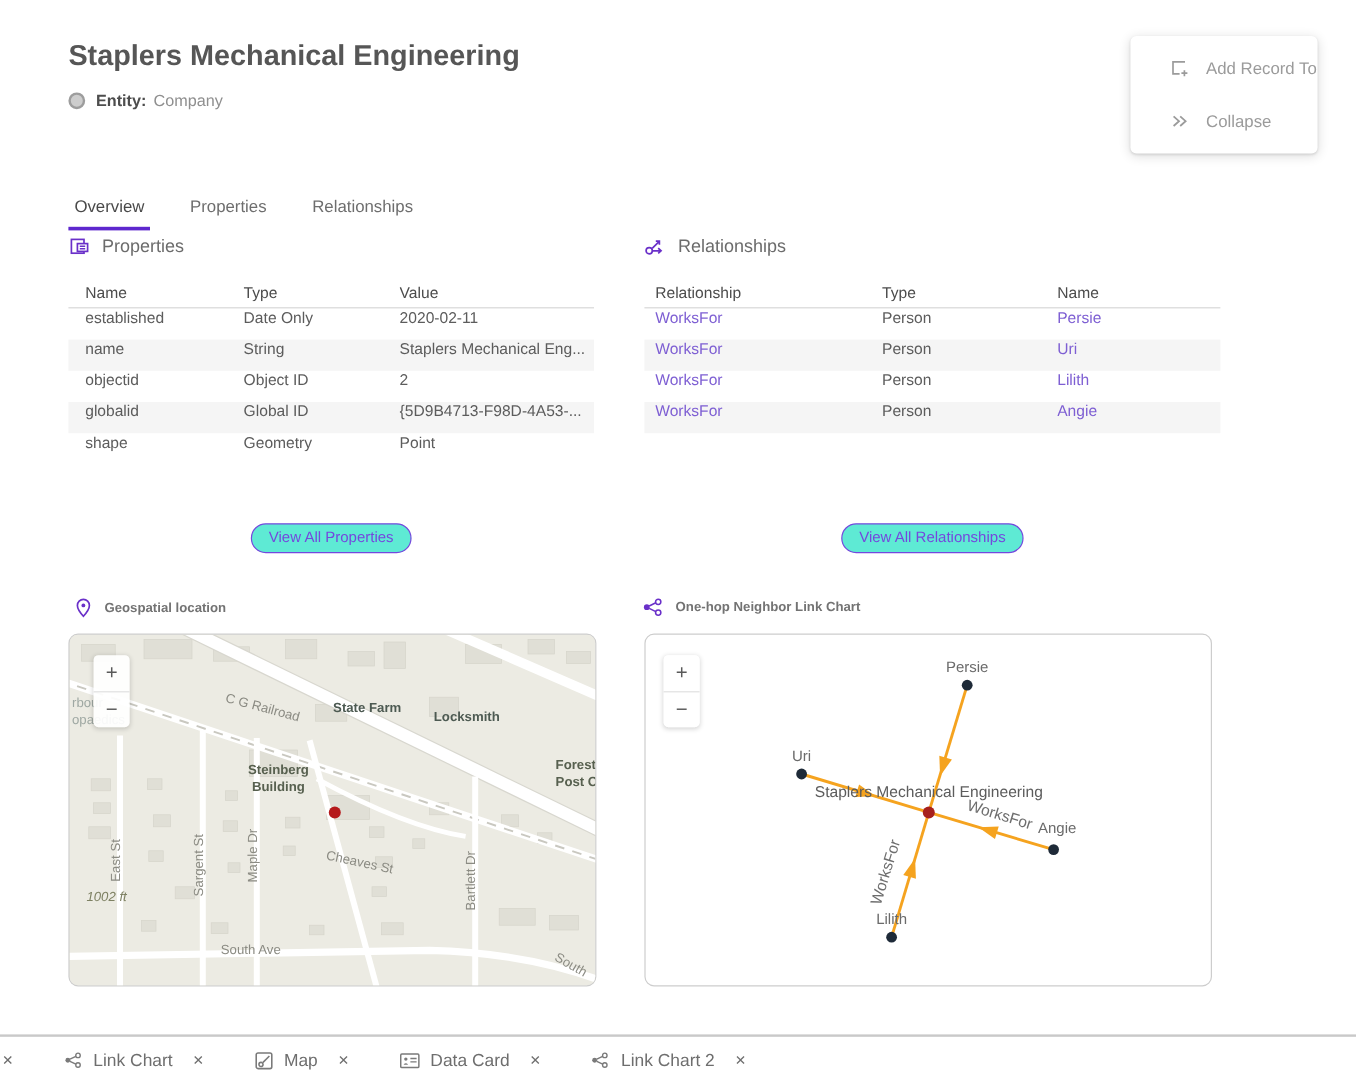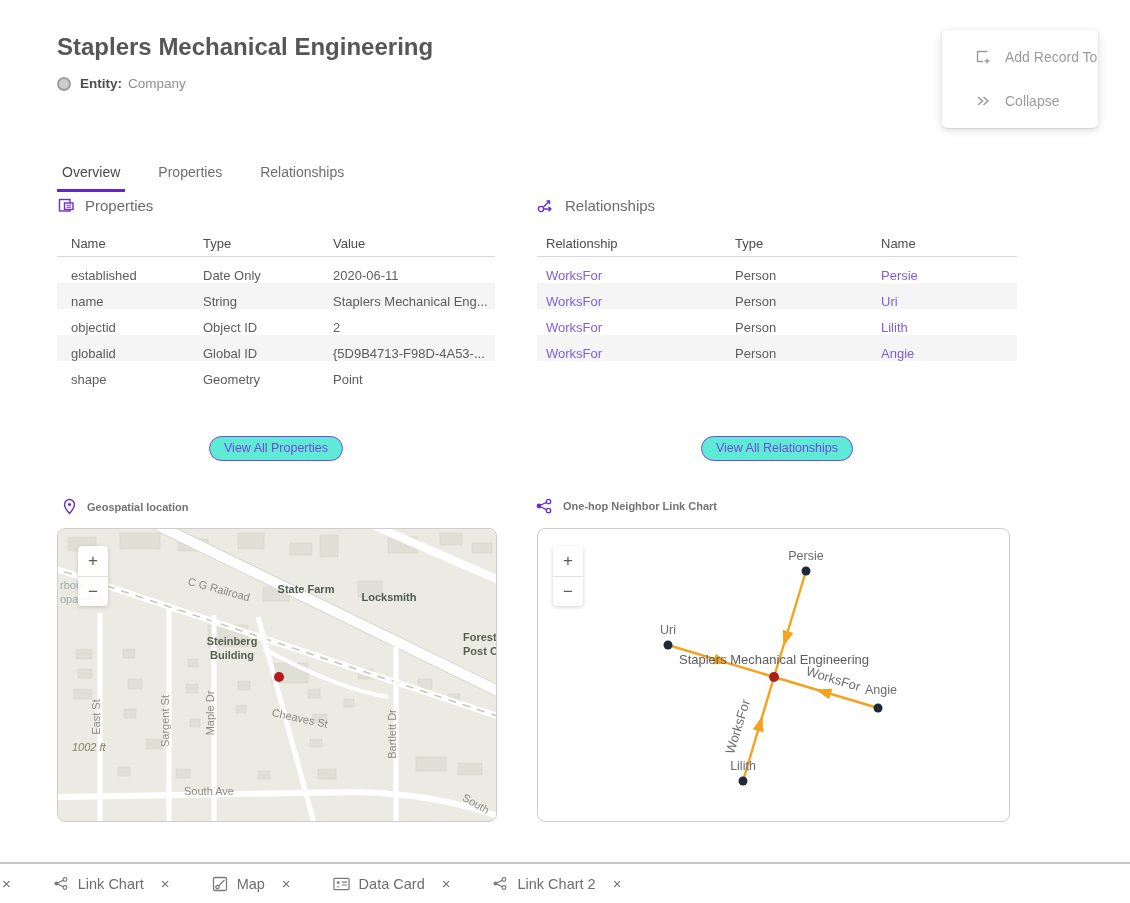--- a/index.html
+++ b/index.html
@@ -29,21 +29,21 @@
   .tab.active { color:#494949; border-bottom-color:#5e27ce; }
 
   
   .sec-h { position:absolute; display:flex; align-items:center; gap:10px; color:#6c6c6c; }
   .sec-h.big { font-size:15px; }
   .sec-h.small { font-size:11px; color:#737373;font-weight:bold; }
 
   
   .tbl { position:absolute; font-size:13px; }
   .t-head { display:flex; align-items:center; height:27px; color:#4c4c4c; border-bottom:1px solid #d8d8d8; }
-  .t-row { display:flex; align-items:flex-end; height:26px; color:#5c5c5c; }
+  .t-row { display:flex; align-items:flex-start; height:26px; color:#5c5c5c; }
   .t-row.alt { background:#f5f5f5; }
   .cell { overflow:hidden; white-space:nowrap; flex:0 0 auto; }
   .cell.last { flex:1 1 auto; }
   .tbl.props .t-head, .tbl.props .t-row { padding-left:14px; }
   .tbl.props .c1 { width:132px; } .tbl.props .c2 { width:130px; }
   .tbl.rels  .t-head, .tbl.rels .t-row { padding-left:9px; }
   .tbl.rels  .c1 { width:189px; } .tbl.rels .c2 { width:146px; }
   .lnk { color:#7e5fd3; cursor:pointer; }
 
   
@@ -115,21 +115,21 @@
   <div class="tbl props" style="left:57px; top:230px; width:438px;">
     <div class="t-head">
       <span class="cell c1">Name</span>
       <span class="cell c2">Type</span>
       <span class="cell last">Value</span>
     </div>
     <div id="props-body">
         <div class="t-row">
           <span class="cell c1">established</span>
           <span class="cell c2">Date Only</span>
-          <span class="cell last">2020-06-11</span>
+          <span class="cell last">2020-02-11</span>
         </div>
         <div class="t-row alt">
           <span class="cell c1">name</span>
           <span class="cell c2">String</span>
           <span class="cell last">Staplers Mechanical Eng...</span>
         </div>
         <div class="t-row">
           <span class="cell c1">objectid</span>
           <span class="cell c2">Object ID</span>
           <span class="cell last">2</span>

